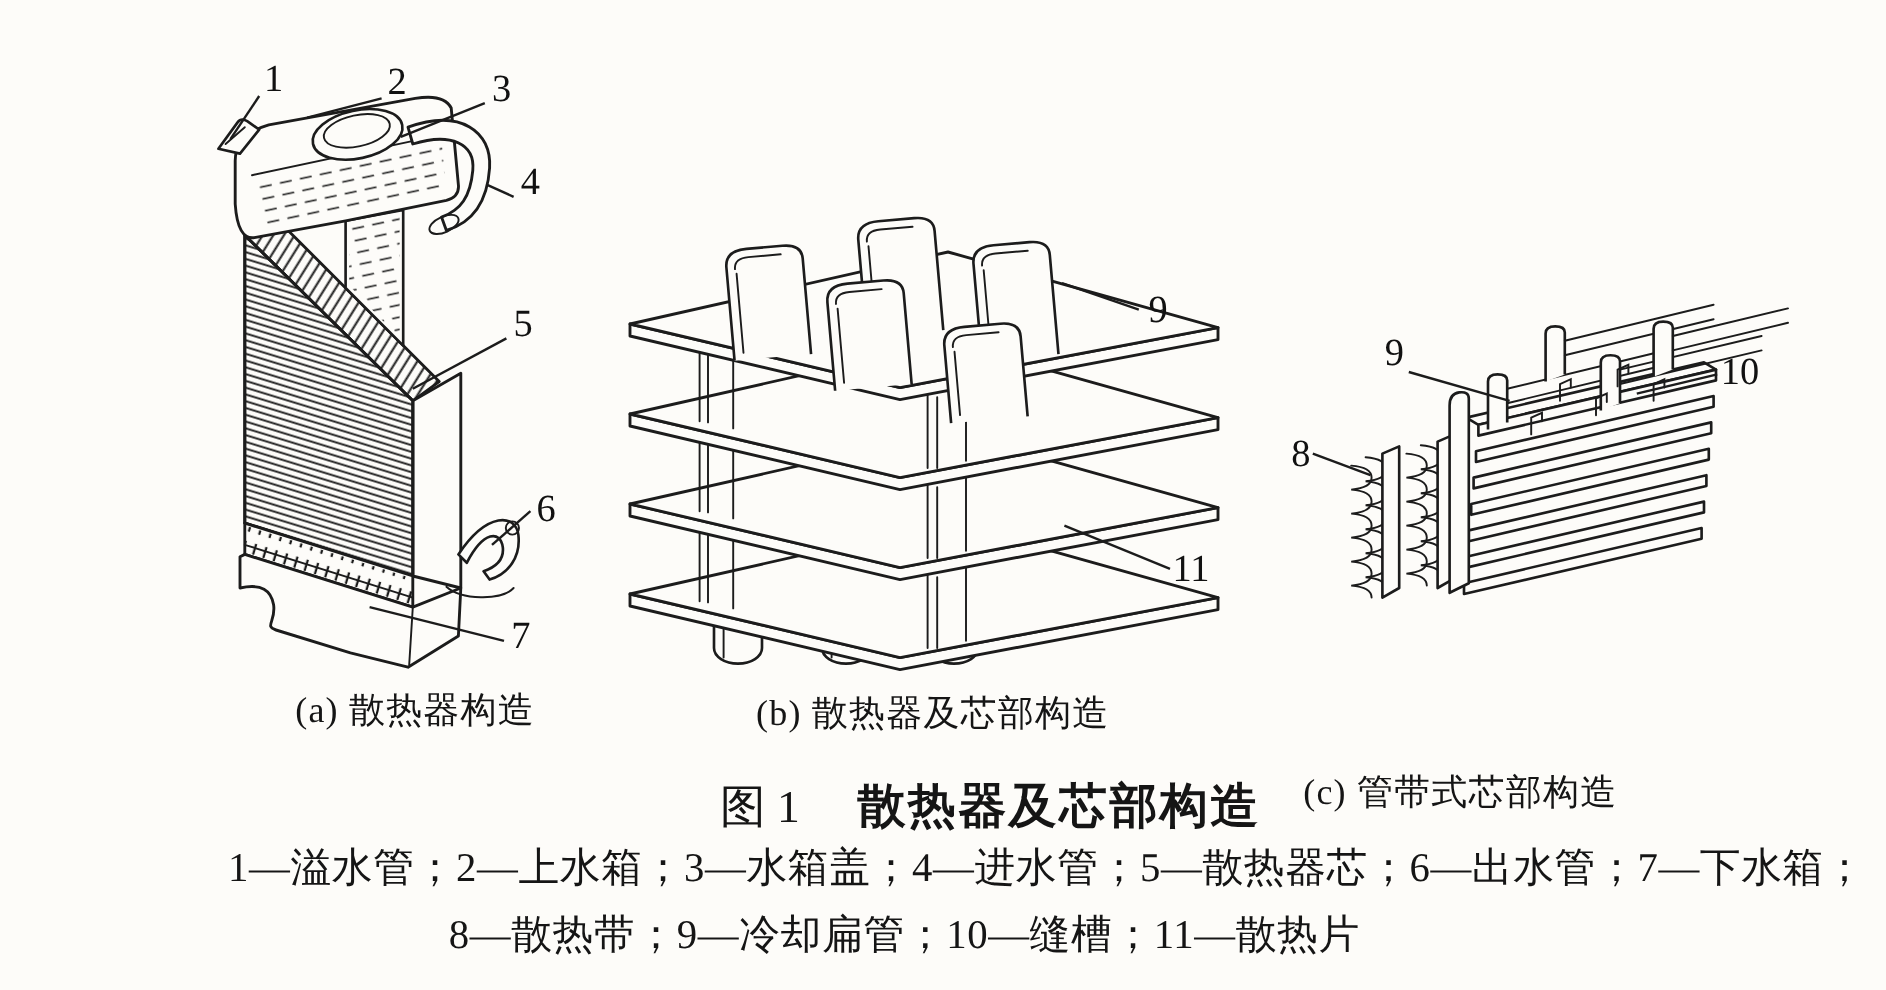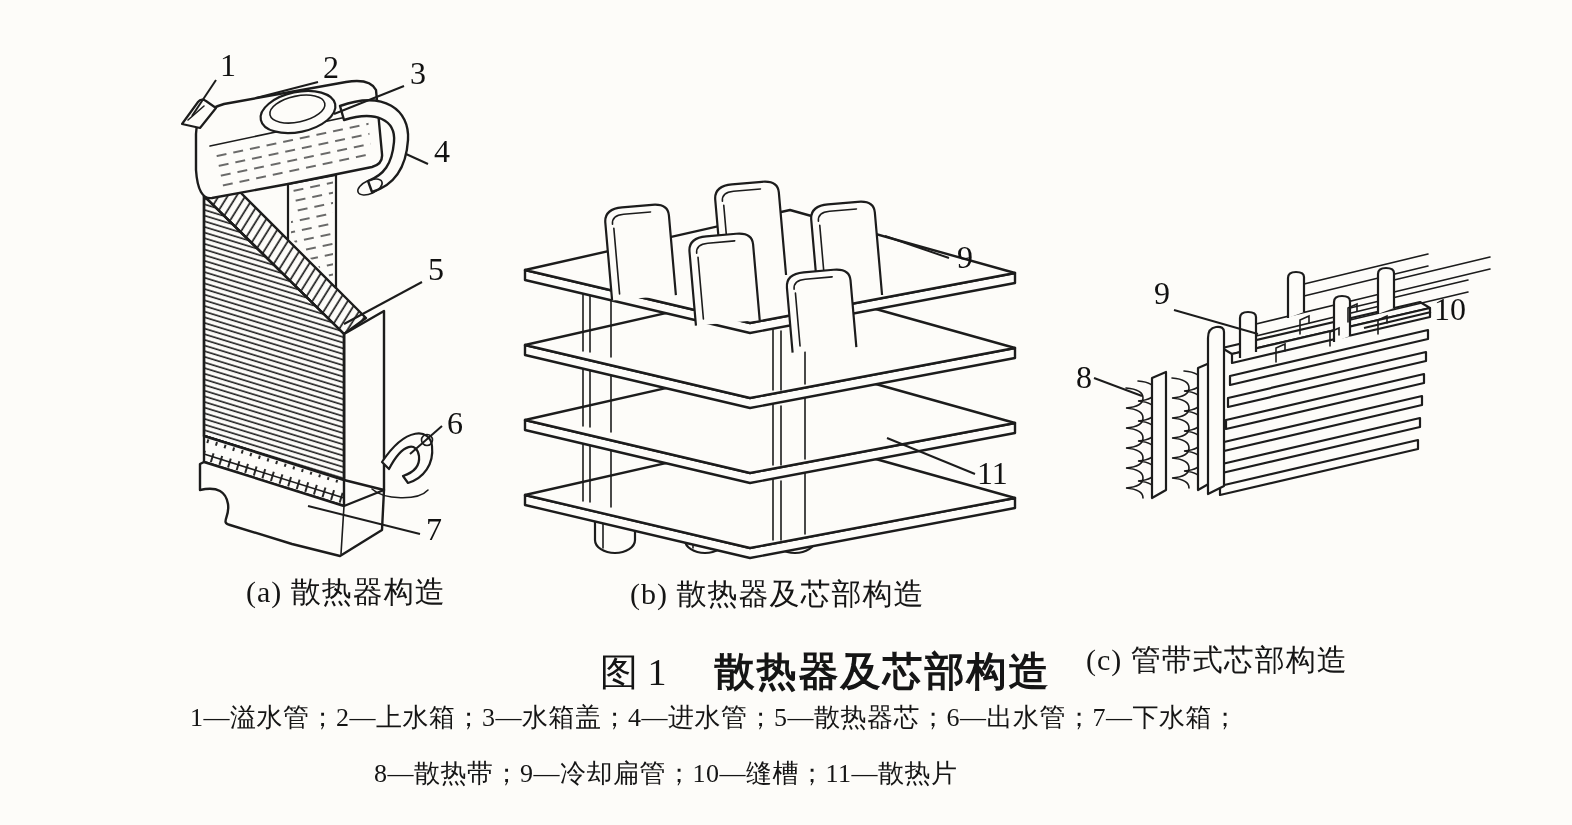--- a/index.html
+++ b/index.html
@@ -13,21 +13,21 @@
   svg .ink{stroke:#1c1c1c;fill:none;stroke-width:2.4;stroke-linecap:round;stroke-linejoin:round;}
   svg .inkthin{stroke:#1c1c1c;fill:none;stroke-width:1.6;stroke-linecap:round;}
   svg .wface{stroke:#1c1c1c;fill:#fdfcf9;stroke-width:2.4;stroke-linejoin:round;}
   svg .wface2{stroke:#1c1c1c;fill:#fdfcf9;stroke-width:2.2;stroke-linejoin:round;}
   svg text.callout{font:32px "Liberation Serif","DejaVu Serif",serif;fill:#111;}
   svg .leader{stroke:#1c1c1c;stroke-width:2;fill:none;}
   .caption{position:absolute;font-size:30px;letter-spacing:1px;white-space:nowrap;}
   .fig-title{position:absolute;white-space:nowrap;}
   .fig-title .fig-num{font-size:38px;margin-top:20px;}
   .fig-title .fig-name{font-size:40px;font-weight:bold;letter-spacing:2px;margin-left:48px;}
-  .legend{position:absolute;font-size:26px;white-space:nowrap;letter-spacing:0.5px;}
+  .legend{position:absolute;font-size:34px;white-space:nowrap;letter-spacing:0.5px;}
 </style>
 </head>
 <body>
 
 <svg class="panel" style="left:170px;top:28px;" width="330" height="532" viewBox="0 0 330 532">
   <defs>
     <pattern id="finsA" patternUnits="userSpaceOnUse" width="8" height="5.4" patternTransform="rotate(17)">
       <line x1="-1" y1="2" x2="9" y2="2" stroke="#1c1c1c" stroke-width="1.6"></line>
     </pattern>
     <pattern id="hatchA" patternUnits="userSpaceOnUse" width="7.5" height="7.5" patternTransform="rotate(-58)">

